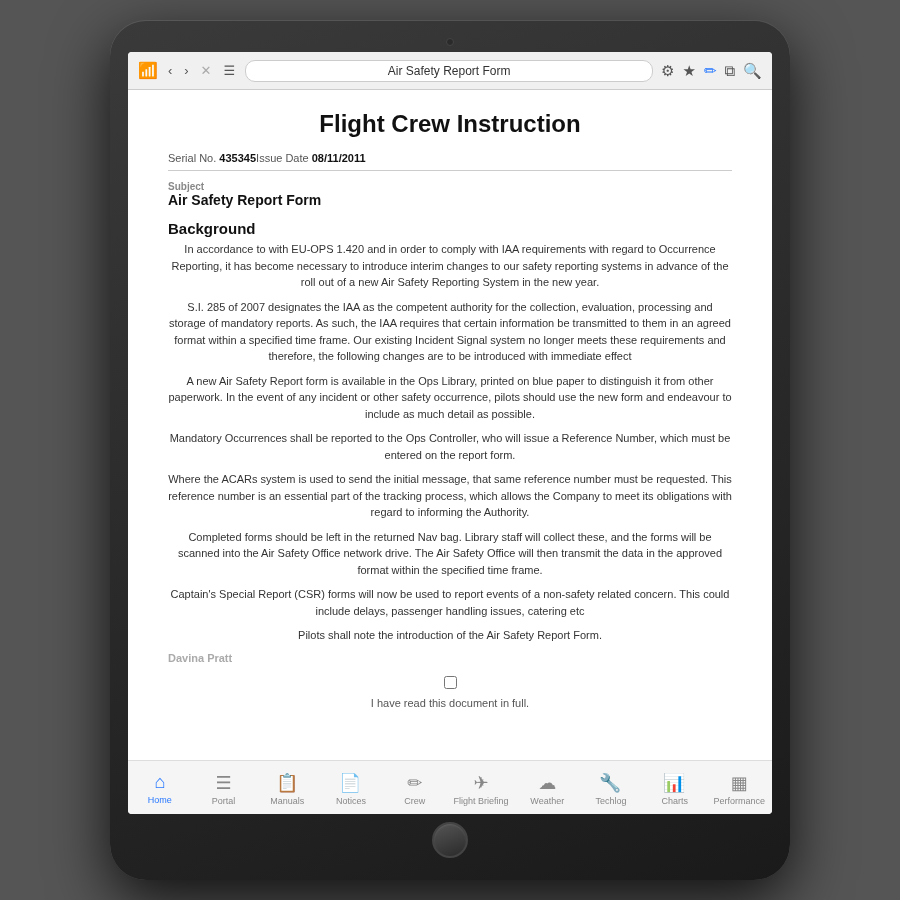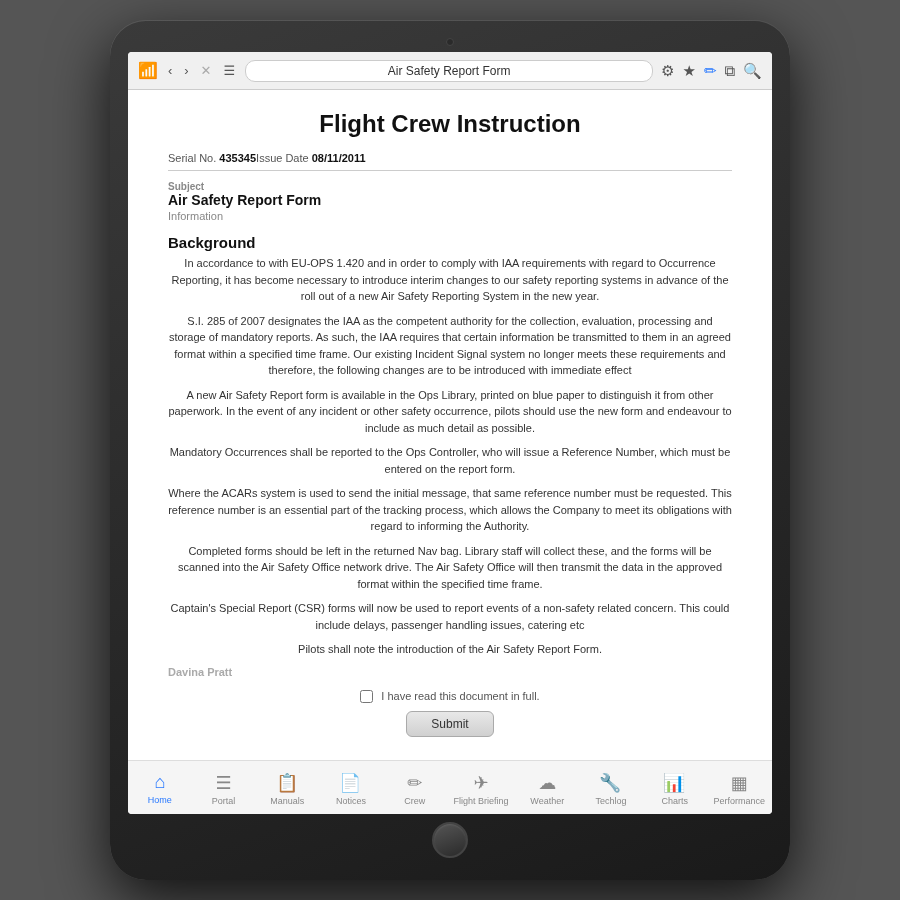--- a/index.html
+++ b/index.html
@@ -167,20 +167,21 @@
       margin-bottom: 10px;
       font-weight: bold;
     }
 
     .doc-checkbox-row {
       display: flex;
       align-items: center;
       justify-content: center;
       gap: 8px;
       margin: 12px 0 8px 0;
+      flex-direction: column;
     }
 
     .doc-checkbox-row input[type="checkbox"] {
       width: 13px;
       height: 13px;
     }
 
     .doc-checkbox-label {
       font-size: 11px;
       color: #555;
@@ -279,44 +280,40 @@
         </span>
         <span>
           <span>Issue Date</span> <b>08/11/2011</b>
         </span>
       </div>
 
       <hr class="doc-divider">
 
       <div class="doc-label">Subject</div>
       <div class="doc-section-title">Air Safety Report Form</div>
-      <div class="doc-info-label">Information</div>
 
       <div class="section-heading">Background</div>
 
       <div class="doc-paragraph">In accordance to with EU-OPS 1.420 and in order to comply with IAA requirements with regard to Occurrence Reporting, it has become necessary to introduce interim changes to our safety reporting systems in advance of the roll out of a new Air Safety Reporting System in the new year.</div>
       <div class="doc-paragraph">S.I. 285 of 2007 designates the IAA as the competent authority for the collection, evaluation, processing and storage of mandatory reports. As such, the IAA requires that certain information be transmitted to them in an agreed format within a specified time frame. Our existing Incident Signal system no longer meets these requirements and therefore, the following changes are to be introduced with immediate effect</div>
       <div class="doc-paragraph">A new Air Safety Report form is available in the Ops Library, printed on blue paper to distinguish it from other paperwork. In the event of any incident or other safety occurrence, pilots should use the new form and endeavour to include as much detail as possible.</div>
       <div class="doc-paragraph">Mandatory Occurrences shall be reported to the Ops Controller, who will issue a Reference Number, which must be entered on the report form.</div>
       <div class="doc-paragraph">Where the ACARs system is used to send the initial message, that same reference number must be requested. This reference number is an essential part of the tracking process, which allows the Company to meet its obligations with regard to informing the Authority.</div>
       <div class="doc-paragraph">Completed forms should be left in the returned Nav bag. Library staff will collect these, and the forms will be scanned into the Air Safety Office network drive. The Air Safety Office will then transmit the data in the approved format within the specified time frame.</div>
       <div class="doc-paragraph">Captain's Special Report (CSR) forms will now be used to report events of a non-safety related concern. This could include delays, passenger handling issues, catering etc</div>
 
       <div class="doc-paragraph">Pilots shall note the introduction of the Air Safety Report Form.</div>
 
       <div class="doc-signature">Davina Pratt</div>
 
       <div class="doc-checkbox-row">
         <input type="checkbox" style="">
         <span class="doc-checkbox-label">I have read this document in full.</span>
       </div>
 
-      <div class="doc-submit-row">
-        <button class="submit-btn">Submit</button>
-      </div>
     </div>
 
     <div class="tab-bar">
       <div class="tab-item">
         <span class="tab-icon active">⌂</span>
         <span class="tab-label active">Home</span>
       </div>
       <div class="tab-item">
         <span class="tab-icon">☰</span>
         <span class="tab-label">Portal</span>

